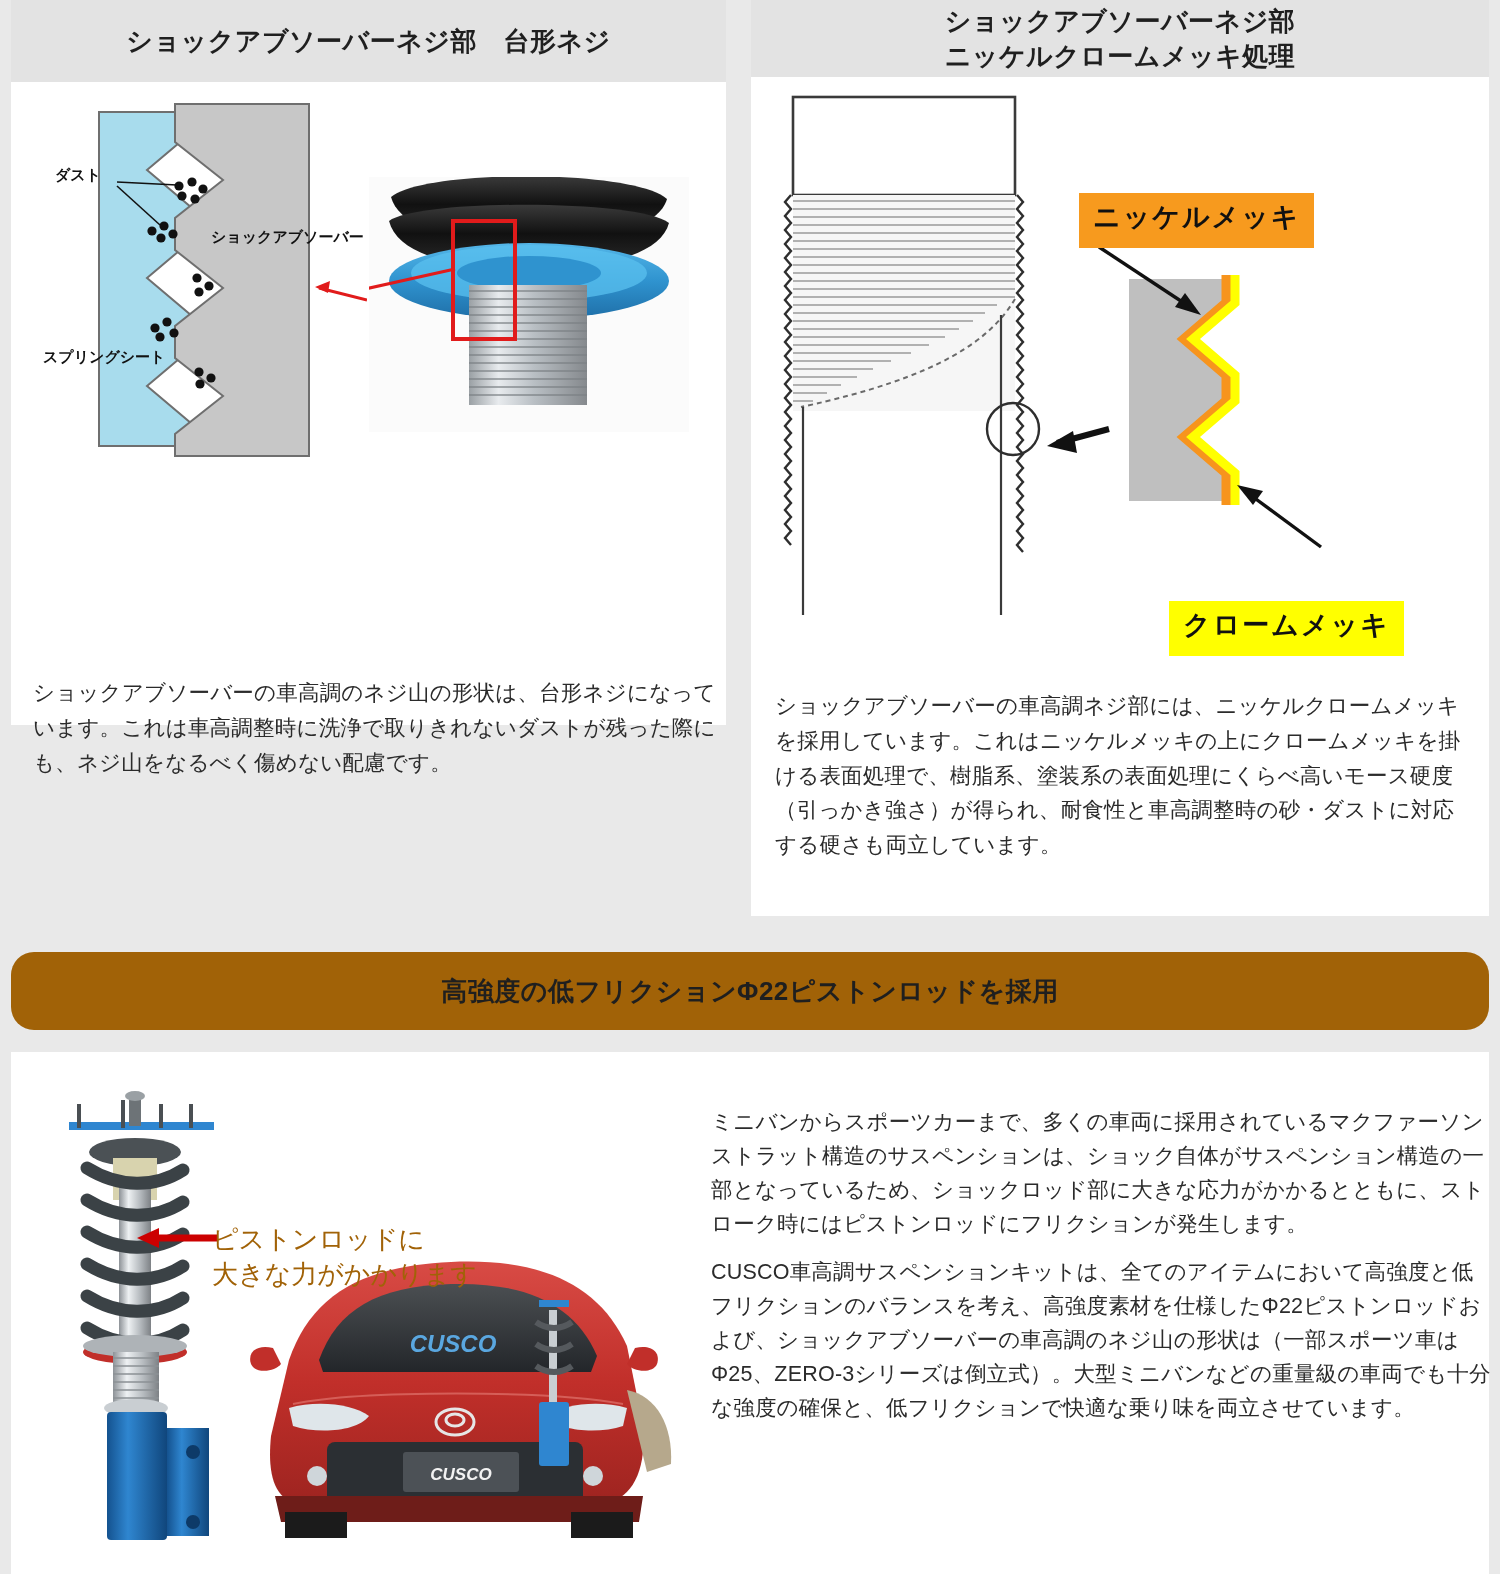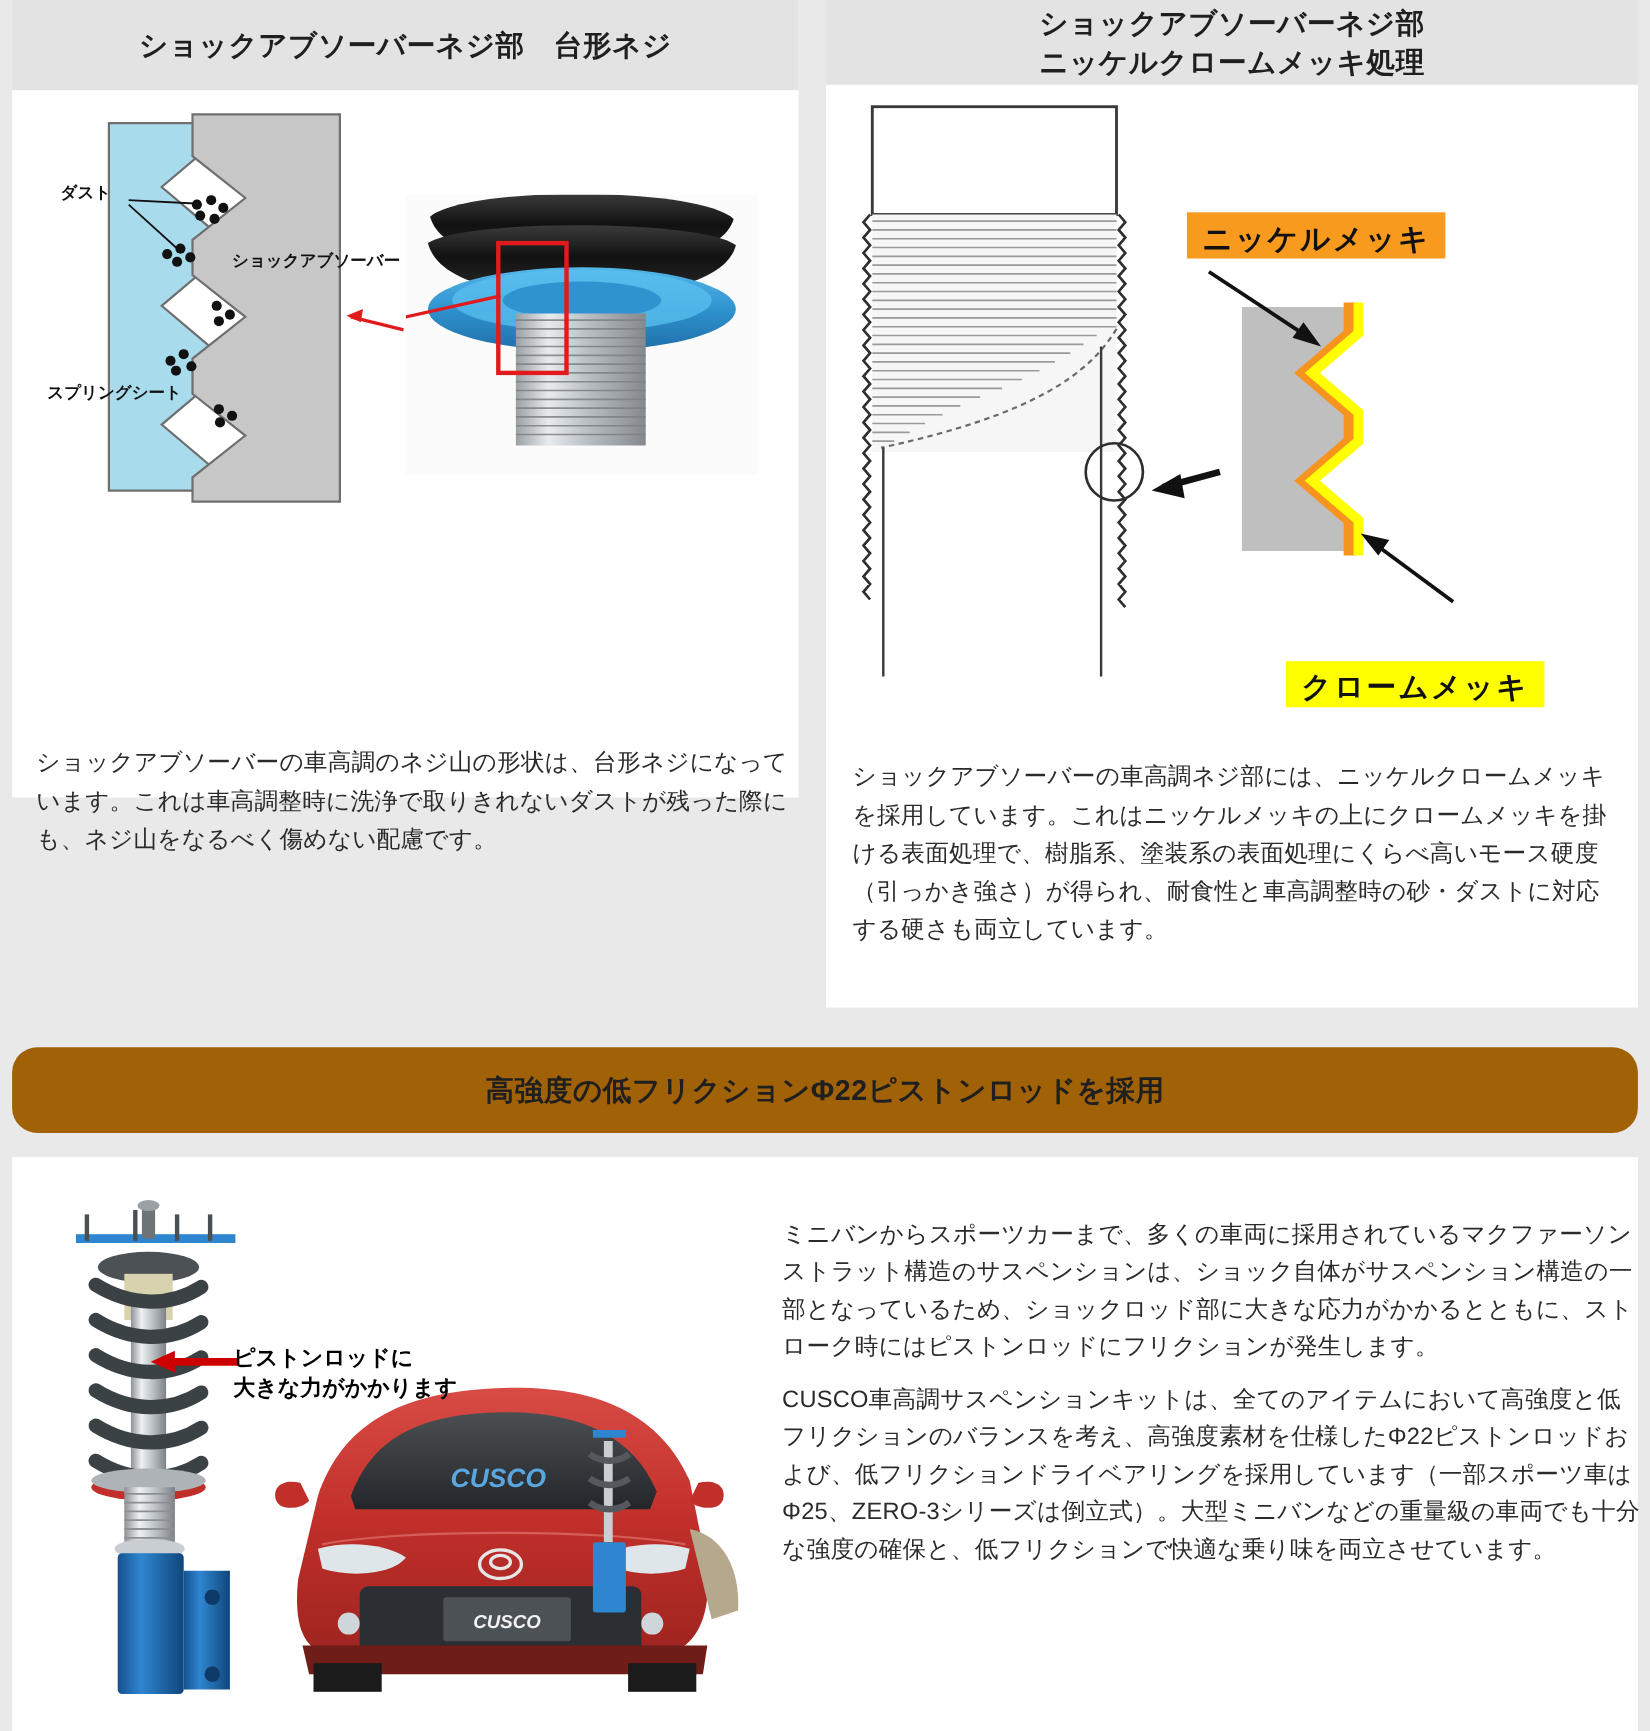--- a/index.html
+++ b/index.html
@@ -63,28 +63,28 @@
   .bottom-card{
     position:absolute;left:11px;top:1052px;width:1478px;height:522px;
     background:#ffffff;
   }
   .bottom-media{position:absolute;left:20px;top:8px;width:660px;height:500px;}
   .bottom-text{position:absolute;left:700px;top:40px;width:780px;}
   .bottom-text .para{font-size:21.5px;line-height:1.58;}
 
   .callout{
     position:absolute;left:212px;top:1222px;
-    font-size:20px;font-weight:bold;line-height:1.35;color:#000000;
+    font-size:26px;font-weight:normal;line-height:1.35;color:#a16207;
     white-space:pre-line;
   }
 
   
   .chip{
     position:absolute;font-weight:bold;letter-spacing:2px;
-    font-size:27px;color:#111;padding:6px 14px 0 14px;white-space:nowrap;
+    font-size:27px;color:#111;padding:6px 14px 13px 14px;white-space:nowrap;
   }
   .chip-nickel{background:#f79a1e;left:328px;top:116px;}
   .chip-chrome{background:#ffff00;left:418px;top:476px;margin-top:48px;}
 </style>
 </head>
 <body>
 
 <div class="page">
 
   <div class="top-row">
@@ -416,20 +416,20 @@
             <path d="M505,262 C516,270 530,270 541,262"></path>
             <path d="M505,284 C516,292 530,292 541,284"></path>
             <path d="M505,306 C516,314 530,314 541,306"></path>
           </g>
         </g>
       </g>
     </svg>
 
     <div class="bottom-text">
       <div class="para">ミニバンからスポーツカーまで、多くの車両に採用されているマクファーソンストラット構造のサスペンションは、ショック自体がサスペンション構造の一部となっているため、ショックロッド部に大きな応力がかかるとともに、ストローク時にはピストンロッドにフリクションが発生します。</div>
-      <div class="para">CUSCO車高調サスペンションキットは、全てのアイテムにおいて高強度と低フリクションのバランスを考え、高強度素材を仕様したΦ22ピストンロッドおよび、低フリクションドライベアリングを採用しています（一部スポーツ車はΦ25、ZERO-3シリーズは倒立式）。大型ミニバンなどの重量級の車両でも十分な強度の確保と、低フリクションで快適な乗り味を両立させています。</div>
+      <div class="para">CUSCO車高調サスペンションキットは、全てのアイテムにおいて高強度と低フリクションのバランスを考え、高強度素材を仕様したΦ22ピストンロッドおよび、ショックアブソーバーの車高調のネジ山の形状は（一部スポーツ車はΦ25、ZERO-3シリーズは倒立式）。大型ミニバンなどの重量級の車両でも十分な強度の確保と、低フリクションで快適な乗り味を両立させています。</div>
     </div>
   </div>
 
   <div class="callout">ピストンロッドに
 大きな力がかかります</div>
 
 </div>
 
 </body></html>

